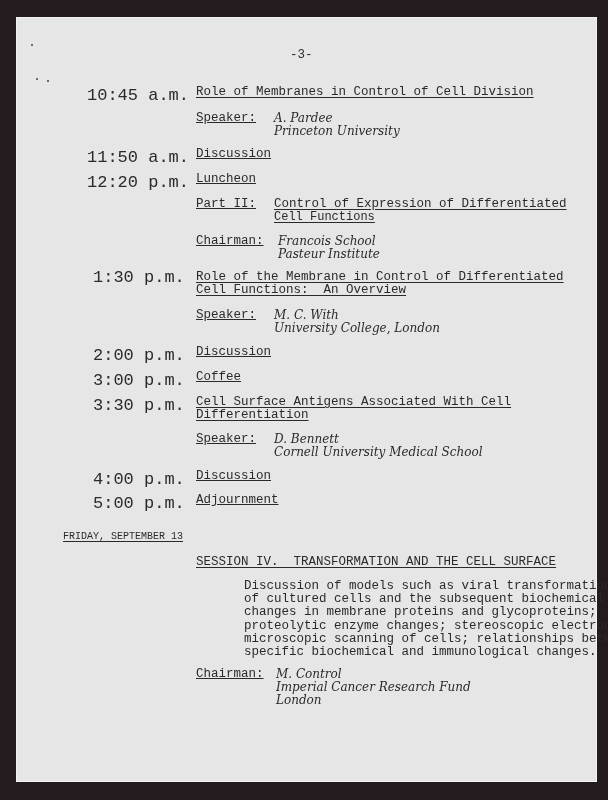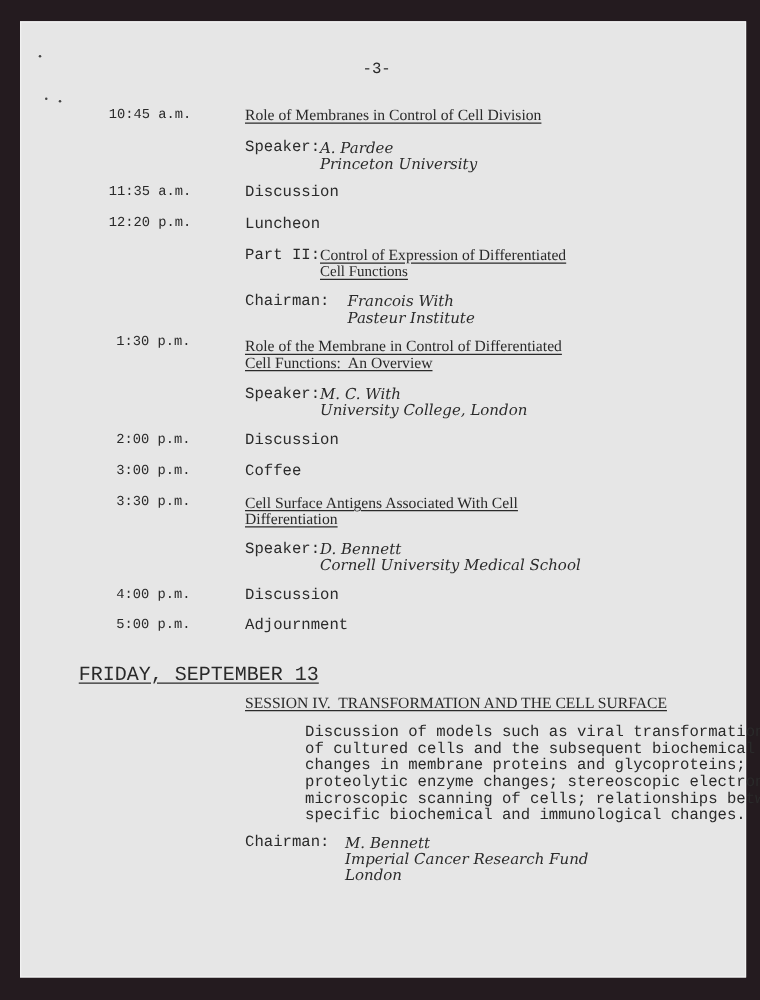--- a/index.html
+++ b/index.html
@@ -10,55 +10,55 @@
       font-family: "Liberation Mono", "DejaVu Sans Mono", monospace;
       color: #2a2a2a;
     }
     .page {
       position: absolute; left: 16px; top: 17px; width: 581px; height: 765px;
       background: #e6e6e6;
       box-shadow: inset 0 0 0 1px #f2f2f2;
     }
     .mark { position: absolute; width: 2px; height: 2px; background: #444; border-radius: 1px; }
     .page-number { position: absolute; left: 290px; top: 48px; font-size: 12.5px; }
-    .time { position: absolute; left: 87px; font-size: 11px; text-align: right; }
-    .col { position: absolute; left: 196px; font-size: 12.5px; line-height: 13.5px; }
-    .u { text-decoration: underline; text-underline-offset: 2px; font-family: Liberation Serif, serif; }
+    .time { position: absolute; left: 87px; font-size: 17px; text-align: right; }
+    .col { position: absolute; left: 196px; font-size: 12.5px; line-height: 13.5px; text-decoration: underline; }
+    .u { text-decoration: underline; text-underline-offset: 2px; }
     .italic { font-family: "DejaVu Serif", "Liberation Serif", serif; font-style: italic; font-size: 12px; }
-    .person { position: absolute; left: 256px; line-height: 13.5px; }
-    .day { position: absolute; left: 63px; top: 531px; font-size: 16px; text-decoration: underline; text-underline-offset: 2px; }
+    .person { position: absolute; left: 274px; line-height: 13.5px; }
+    .day { position: absolute; left: 63px; top: 531px; font-size: 10px; text-decoration: underline; text-underline-offset: 2px; }
     .para { position: absolute; left: 196px; top: 580px; font-size: 12.5px; line-height: 13.2px; white-space: pre; margin-left: 48px; }
   </style>
 </head>
 <body>
 
 <div class="page"></div>
 <div class="mark" style="left:31px;top:44px"></div>
 <div class="mark" style="left:36px;top:78px"></div>
 <div class="mark" style="left:47px;top:80px"></div>
 
 <div class="page-number">-3-</div>
 
 <div class="time" style="top:86px">10:45 a.m.</div>
 <div class="col u" style="top:86px">Role of Membranes in Control of Cell Division</div>
 <div class="col" style="top:112px">Speaker:</div>
 <div class="person italic" style="top:112px">A. Pardee</div>
 <div class="person italic" style="top:125px">Princeton University</div>
 
-<div class="time" style="top:148px">11:35 a.m.</div>
+<div class="time" style="top:148px">11:50 a.m.</div>
 <div class="col" style="top:148px">Discussion</div>
 
 <div class="time" style="top:173px">12:20 p.m.</div>
 <div class="col" style="top:173px">Luncheon</div>
 
 <div class="col" style="top:198px">Part II:</div>
 <div class="person u" style="top:198px;font-size:12.5px">Control of Expression of Differentiated</div>
 <div class="person u" style="top:211px;font-size:12px">Cell Functions</div>
 <div class="col" style="top:235px">Chairman:</div>
-<div class="person italic" style="top:235px;left:278px">Francois With</div>
+<div class="person italic" style="top:235px;left:278px">Francois School</div>
 <div class="person italic" style="top:248px;left:278px">Pasteur Institute</div>
 
 <div class="time" style="top:268px;left:93px">1:30 p.m.</div>
 <div class="col u" style="top:271px">Role of the Membrane in Control of Differentiated</div>
 <div class="col u" style="top:284px;white-space:pre">Cell Functions:  An Overview</div>
 <div class="col" style="top:309px">Speaker:</div>
 <div class="person italic" style="top:309px">M. C. With</div>
 <div class="person italic" style="top:322px">University College, London</div>
 
 <div class="time" style="top:346px;left:93px">2:00 p.m.</div>
@@ -82,15 +82,15 @@
 
 <div class="day">FRIDAY, SEPTEMBER 13</div>
 <div class="col u" style="top:556px;white-space:pre">SESSION IV.  TRANSFORMATION AND THE CELL SURFACE</div>
 <div class="para">Discussion of models such as viral transformation
 of cultured cells and the subsequent biochemical
 changes in membrane proteins and glycoproteins;
 proteolytic enzyme changes; stereoscopic electron-
 microscopic scanning of cells; relationships between
 specific biochemical and immunological changes.</div>
 <div class="col" style="top:668px">Chairman:</div>
-<div class="person italic" style="top:668px;left:276px">M. Bennett</div>
+<div class="person italic" style="top:668px;left:276px">M. Control</div>
 <div class="person italic" style="top:681px;left:276px">Imperial Cancer Research Fund</div>
 <div class="person italic" style="top:694px;left:276px">London</div>
 
 </body></html>

